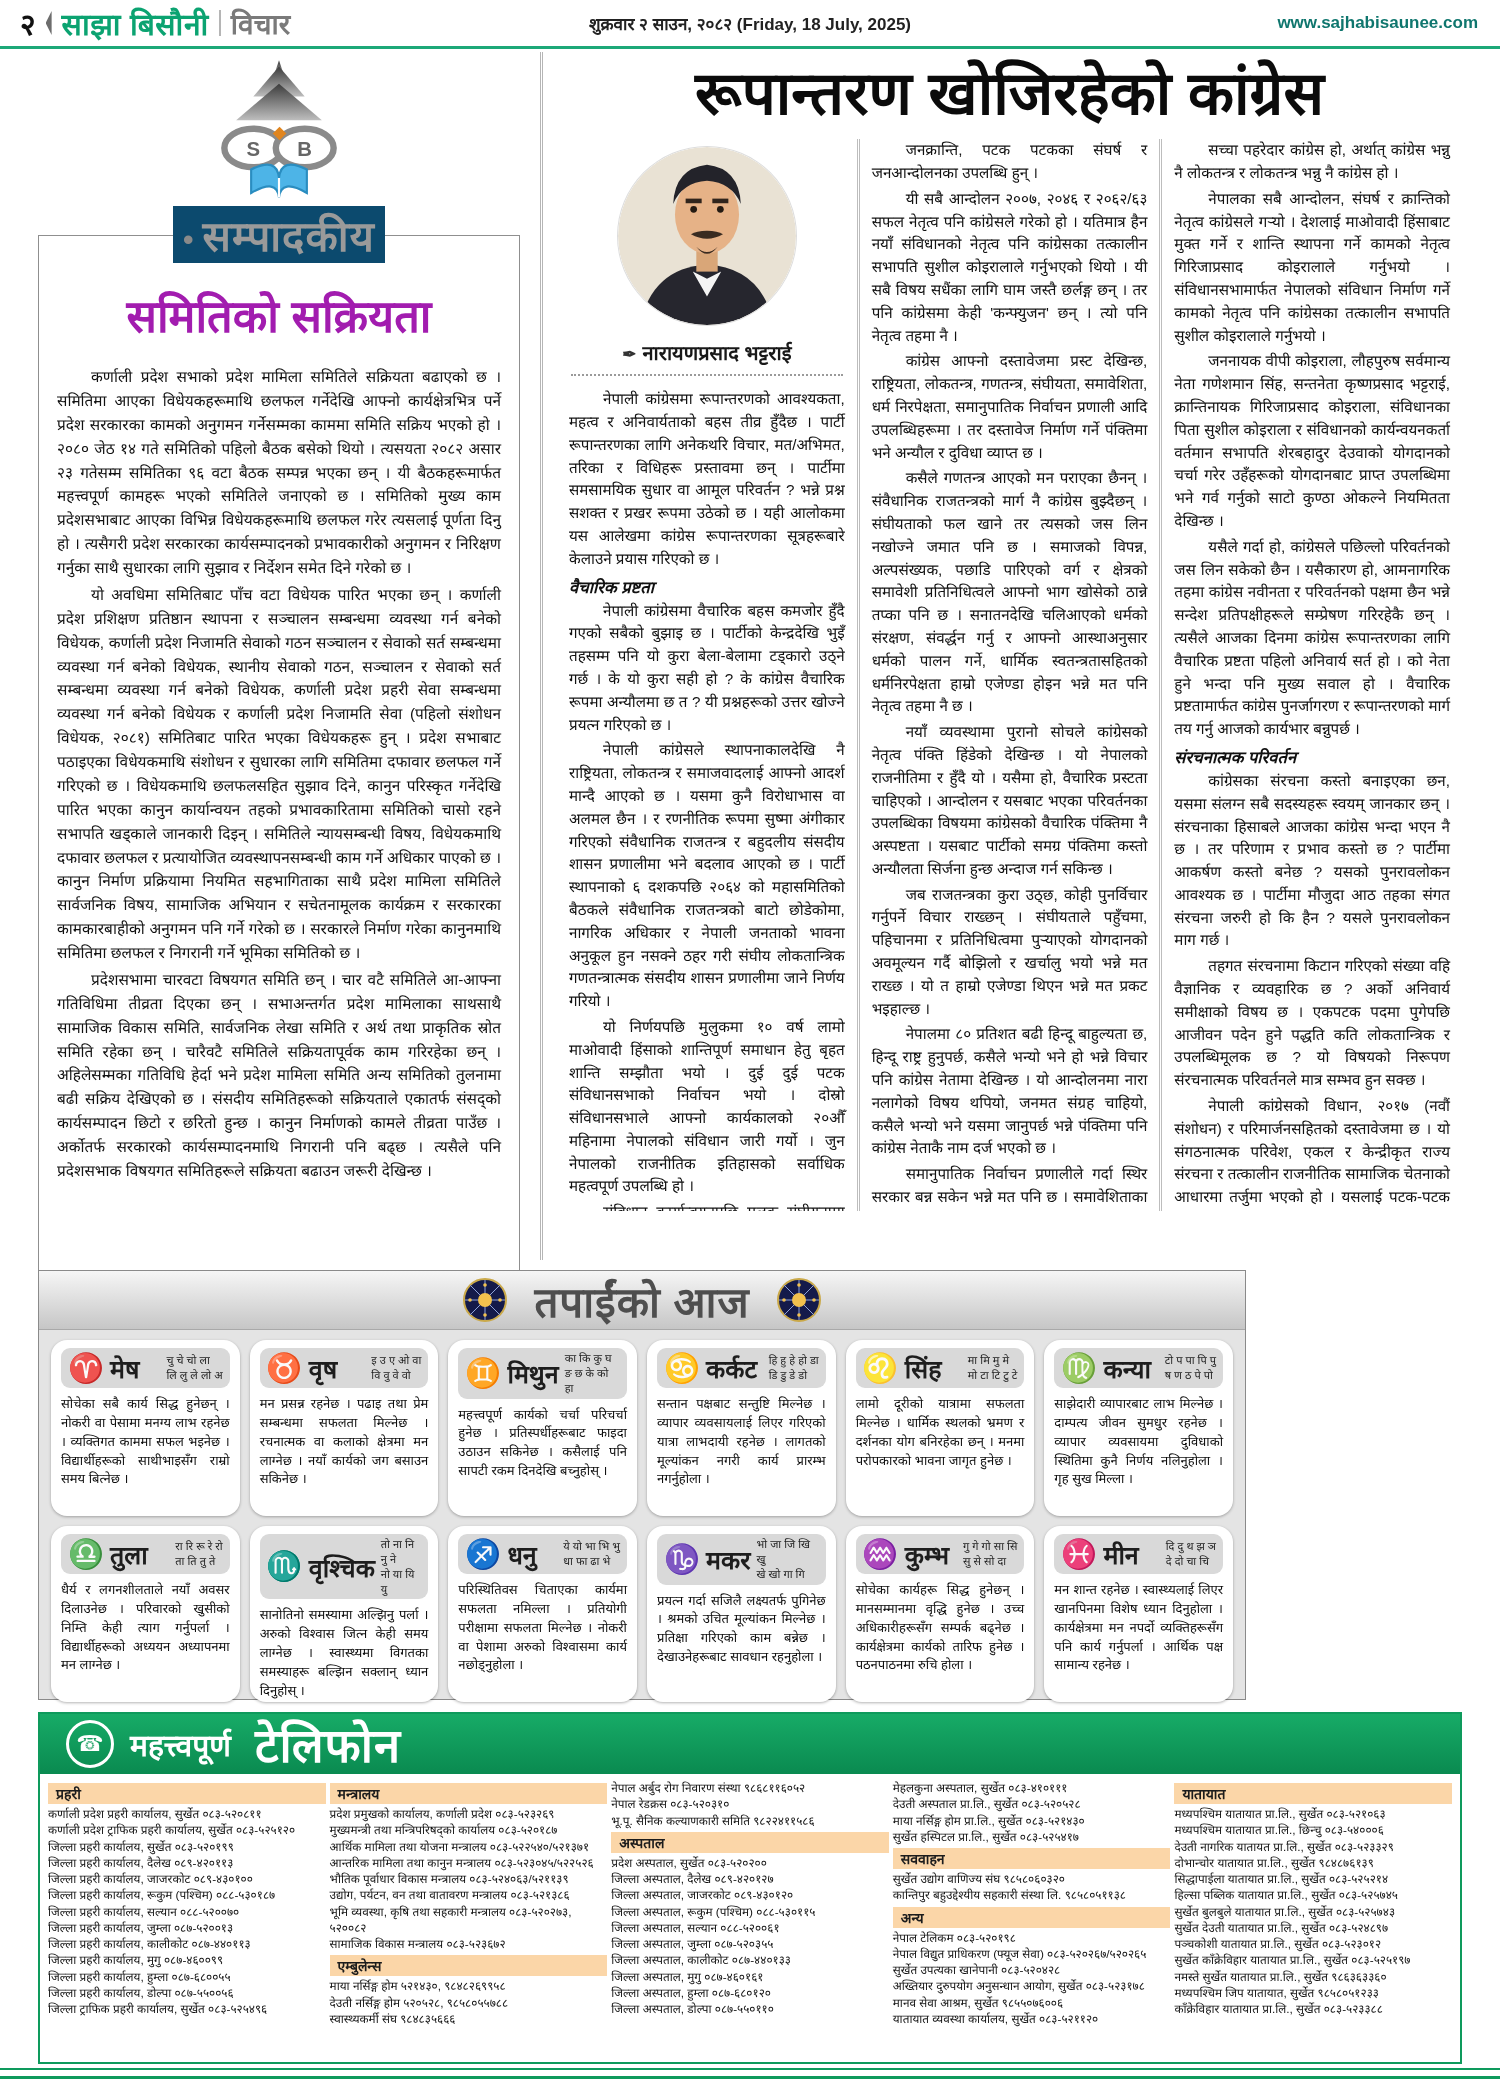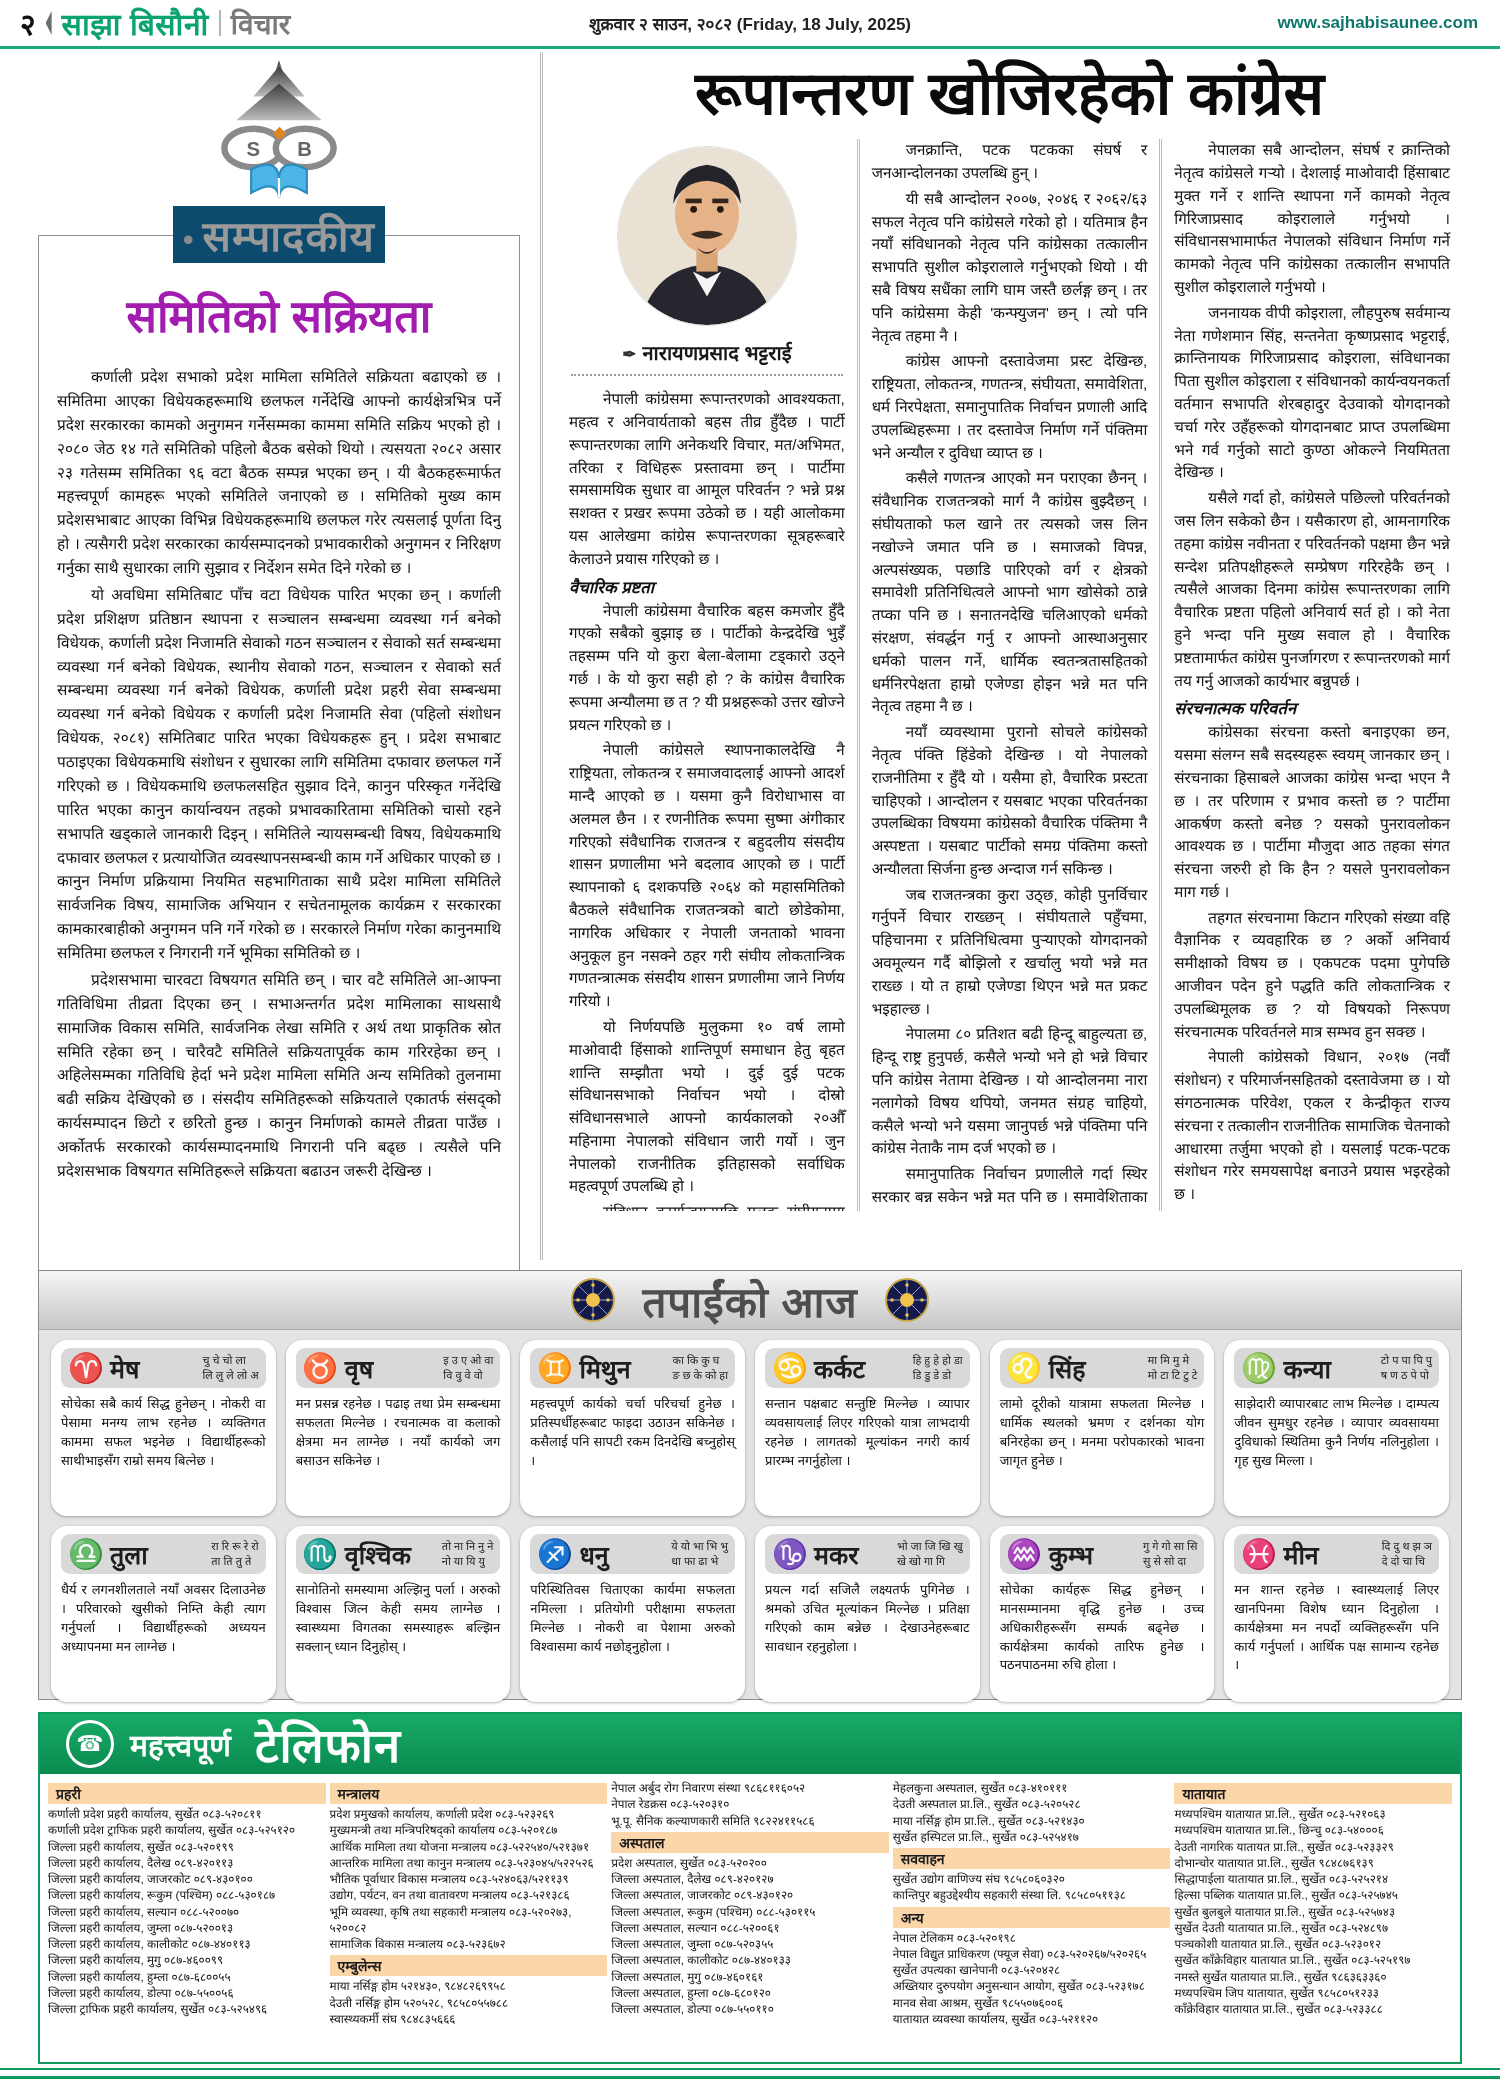--- a/index.html
+++ b/index.html
@@ -43,21 +43,21 @@
   .cols{display:flex;height:1072px;overflow:hidden;}
   .acol{flex:1;padding:0 12px;overflow:hidden;}
   .acol + .acol{border-left:3px double #bdbdbd;}
   .photo-wrap{text-align:center;padding:8px 0 2px;}
   .avatar{width:178px;height:178px;border-radius:50%;box-shadow:0 0 0 1px #ddd;}
   .byline{text-align:center;font-weight:700;font-size:20px;color:#181818;margin:8px 0 8px;}
   .pen{font-size:17px;margin-right:6px;color:#333;}
   .byline-rule{border-bottom:2.5px dotted #9a9a9a;margin:0 2px 12px;}
 
   
-  .horo{position:absolute;left:38px;top:1270px;width:1424px;height:430px;
+  .horo{position:absolute;left:38px;top:1270px;width:1208px;height:430px;
     border:1.5px solid #8a8a8a;background:#e4e4e4;box-sizing:border-box;}
   .horo-head{height:58px;background:linear-gradient(#f6f6f6,#c6c6c6);
     display:flex;align-items:center;justify-content:center;gap:26px;border-bottom:1px solid #a9a9a9;}
   .horo-title{font-size:42px;font-weight:700;color:#4e4e4e;letter-spacing:1px;}
   .horo-grid{display:grid;grid-template-columns:repeat(6,1fr);gap:10px;padding:10px 12px;}
   .hcard{background:#fff;border-radius:16px;padding:8px 10px;height:160px;
     box-shadow:0 1px 3px rgba(0,0,0,.3);overflow:hidden;}
   .hchip{display:flex;align-items:center;gap:6px;background:#d9d9d9;border-radius:9px;padding:3px 7px;}
   .hicon{font-size:29px;line-height:1;}
   .hname{font-size:25px;font-weight:600;color:#1d1d1d;white-space:nowrap;}
@@ -177,20 +177,21 @@
           <p class="para">कांग्रेस आफ्नो दस्तावेजमा प्रस्ट देखिन्छ, राष्ट्रियता, लोकतन्त्र, गणतन्त्र, संघीयता, समावेशिता, धर्म निरपेक्षता, समानुपातिक निर्वाचन प्रणाली आदि उपलब्धिहरूमा । तर दस्तावेज निर्माण गर्ने पंक्तिमा भने अन्यौल र दुविधा व्याप्त छ ।</p>
           <p class="para">कसैले गणतन्त्र आएको मन पराएका छैनन् । संवैधानिक राजतन्त्रको मार्ग नै कांग्रेस बुझ्दैछन् । संघीयताको फल खाने तर त्यसको जस लिन नखोज्ने जमात पनि छ । समाजको विपन्न, अल्पसंख्यक, पछाडि पारिएको वर्ग र क्षेत्रको समावेशी प्रतिनिधित्वले आफ्नो भाग खोसेको ठान्ने तप्का पनि छ । सनातनदेखि चलिआएको धर्मको संरक्षण, संवर्द्धन गर्नु र आफ्नो आस्थाअनुसार धर्मको पालन गर्ने, धार्मिक स्वतन्त्रतासहितको धर्मनिरपेक्षता हाम्रो एजेण्डा होइन भन्ने मत पनि नेतृत्व तहमा नै छ ।</p>
           <p class="para">नयाँ व्यवस्थामा पुरानो सोचले कांग्रेसको नेतृत्व पंक्ति हिंडेको देखिन्छ । यो नेपालको राजनीतिमा र हुँदै यो । यसैमा हो, वैचारिक प्रस्टता चाहिएको । आन्दोलन र यसबाट भएका परिवर्तनका उपलब्धिका विषयमा कांग्रेसको वैचारिक पंक्तिमा नै अस्पष्टता । यसबाट पार्टीको समग्र पंक्तिमा कस्तो अन्यौलता सिर्जना हुन्छ अन्दाज गर्न सकिन्छ ।</p>
           <p class="para">जब राजतन्त्रका कुरा उठ्छ, कोही पुनर्विचार गर्नुपर्ने विचार राख्छन् । संघीयताले पहुँचमा, पहिचानमा र प्रतिनिधित्वमा पुऱ्याएको योगदानको अवमूल्यन गर्दै बोझिलो र खर्चालु भयो भन्ने मत राख्छ । यो त हाम्रो एजेण्डा थिएन भन्ने मत प्रकट भइहाल्छ ।</p>
           <p class="para">नेपालमा ८० प्रतिशत बढी हिन्दू बाहुल्यता छ, हिन्दू राष्ट्र हुनुपर्छ, कसैले भन्यो भने हो भन्ने विचार पनि कांग्रेस नेतामा देखिन्छ । यो आन्दोलनमा नारा नलागेको विषय थपियो, जनमत संग्रह चाहियो, कसैले भन्यो भने यसमा जानुपर्छ भन्ने पंक्तिमा पनि कांग्रेस नेताकै नाम दर्ज भएको छ ।</p>
           <p class="para">समानुपातिक निर्वाचन प्रणालीले गर्दा स्थिर सरकार बन्न सकेन भन्ने मत पनि छ । समावेशिताका नाममा पुरानो पहिचान समाप्त भयो भने कसैले भन्यो भने यसको पुनरावलोकन गर्नुपर्छ भन्ने पनि कांग्रेस नेताकै नाम हुन्छ । यो के हो ? कांग्रेसमा अनुहार पुरानै परिपाटीलाई भोग जागेको हो वा यसको वैचारिक अस्पष्टता ।</p>
         </div>
     </div>
     <div class="acol">
       <div id="acol3">
+          <p class="para">सच्चा पहरेदार कांग्रेस हो, अर्थात् कांग्रेस भन्नु नै लोकतन्त्र र लोकतन्त्र भन्नु नै कांग्रेस हो ।</p>
           <p class="para">नेपालका सबै आन्दोलन, संघर्ष र क्रान्तिको नेतृत्व कांग्रेसले गऱ्यो । देशलाई माओवादी हिंसाबाट मुक्त गर्ने र शान्ति स्थापना गर्ने कामको नेतृत्व गिरिजाप्रसाद कोइरालाले गर्नुभयो । संविधानसभामार्फत नेपालको संविधान निर्माण गर्ने कामको नेतृत्व पनि कांग्रेसका तत्कालीन सभापति सुशील कोइरालाले गर्नुभयो ।</p>
           <p class="para">जननायक वीपी कोइराला, लौहपुरुष सर्वमान्य नेता गणेशमान सिंह, सन्तनेता कृष्णप्रसाद भट्टराई, क्रान्तिनायक गिरिजाप्रसाद कोइराला, संविधानका पिता सुशील कोइराला र संविधानको कार्यन्वयनकर्ता वर्तमान सभापति शेरबहादुर देउवाको योगदानको चर्चा गरेर उहँहरूको योगदानबाट प्राप्त उपलब्धिमा भने गर्व गर्नुको साटो कुण्ठा ओकल्ने नियमितता देखिन्छ ।</p>
           <p class="para">यसैले गर्दा हो, कांग्रेसले पछिल्लो परिवर्तनको जस लिन सकेको छैन । यसैकारण हो, आमनागरिक तहमा कांग्रेस नवीनता र परिवर्तनको पक्षमा छैन भन्ने सन्देश प्रतिपक्षीहरूले सम्प्रेषण गरिरहेकै छन् । त्यसैले आजका दिनमा कांग्रेस रूपान्तरणका लागि वैचारिक प्रष्टता पहिलो अनिवार्य सर्त हो । को नेता हुने भन्दा पनि मुख्य सवाल हो । वैचारिक प्रष्टतामार्फत कांग्रेस पुनर्जागरण र रूपान्तरणको मार्ग तय गर्नु आजको कार्यभार बन्नुपर्छ ।</p>
           <div class="subhead">संरचनात्मक परिवर्तन</div>
           <p class="para">कांग्रेसका संरचना कस्तो बनाइएका छन, यसमा संलग्न सबै सदस्यहरू स्वयम् जानकार छन् । संरचनाका हिसाबले आजका कांग्रेस भन्दा भएन नै छ । तर परिणाम र प्रभाव कस्तो छ ? पार्टीमा आकर्षण कस्तो बनेछ ? यसको पुनरावलोकन आवश्यक छ । पार्टीमा मौजुदा आठ तहका संगत संरचना जरुरी हो कि हैन ? यसले पुनरावलोकन माग गर्छ ।</p>
           <p class="para">तहगत संरचनामा किटान गरिएको संख्या वहि वैज्ञानिक र व्यवहारिक छ ? अर्को अनिवार्य समीक्षाको विषय छ । एकपटक पदमा पुगेपछि आजीवन पदेन हुने पद्धति कति लोकतान्त्रिक र उपलब्धिमूलक छ ? यो विषयको निरूपण संरचनात्मक परिवर्तनले मात्र सम्भव हुन सक्छ ।</p>
           <p class="para">नेपाली कांग्रेसको विधान, २०१७ (नवौं संशोधन) र परिमार्जनसहितको दस्तावेजमा छ । यो संगठनात्मक परिवेश, एकल र केन्द्रीकृत राज्य संरचना र तत्कालीन राजनीतिक सामाजिक चेतनाको आधारमा तर्जुमा भएको हो । यसलाई पटक-पटक संशोधन गरेर समयसापेक्ष बनाउने प्रयास भइरहेको छ ।</p>
         </div>
 
     </div>

